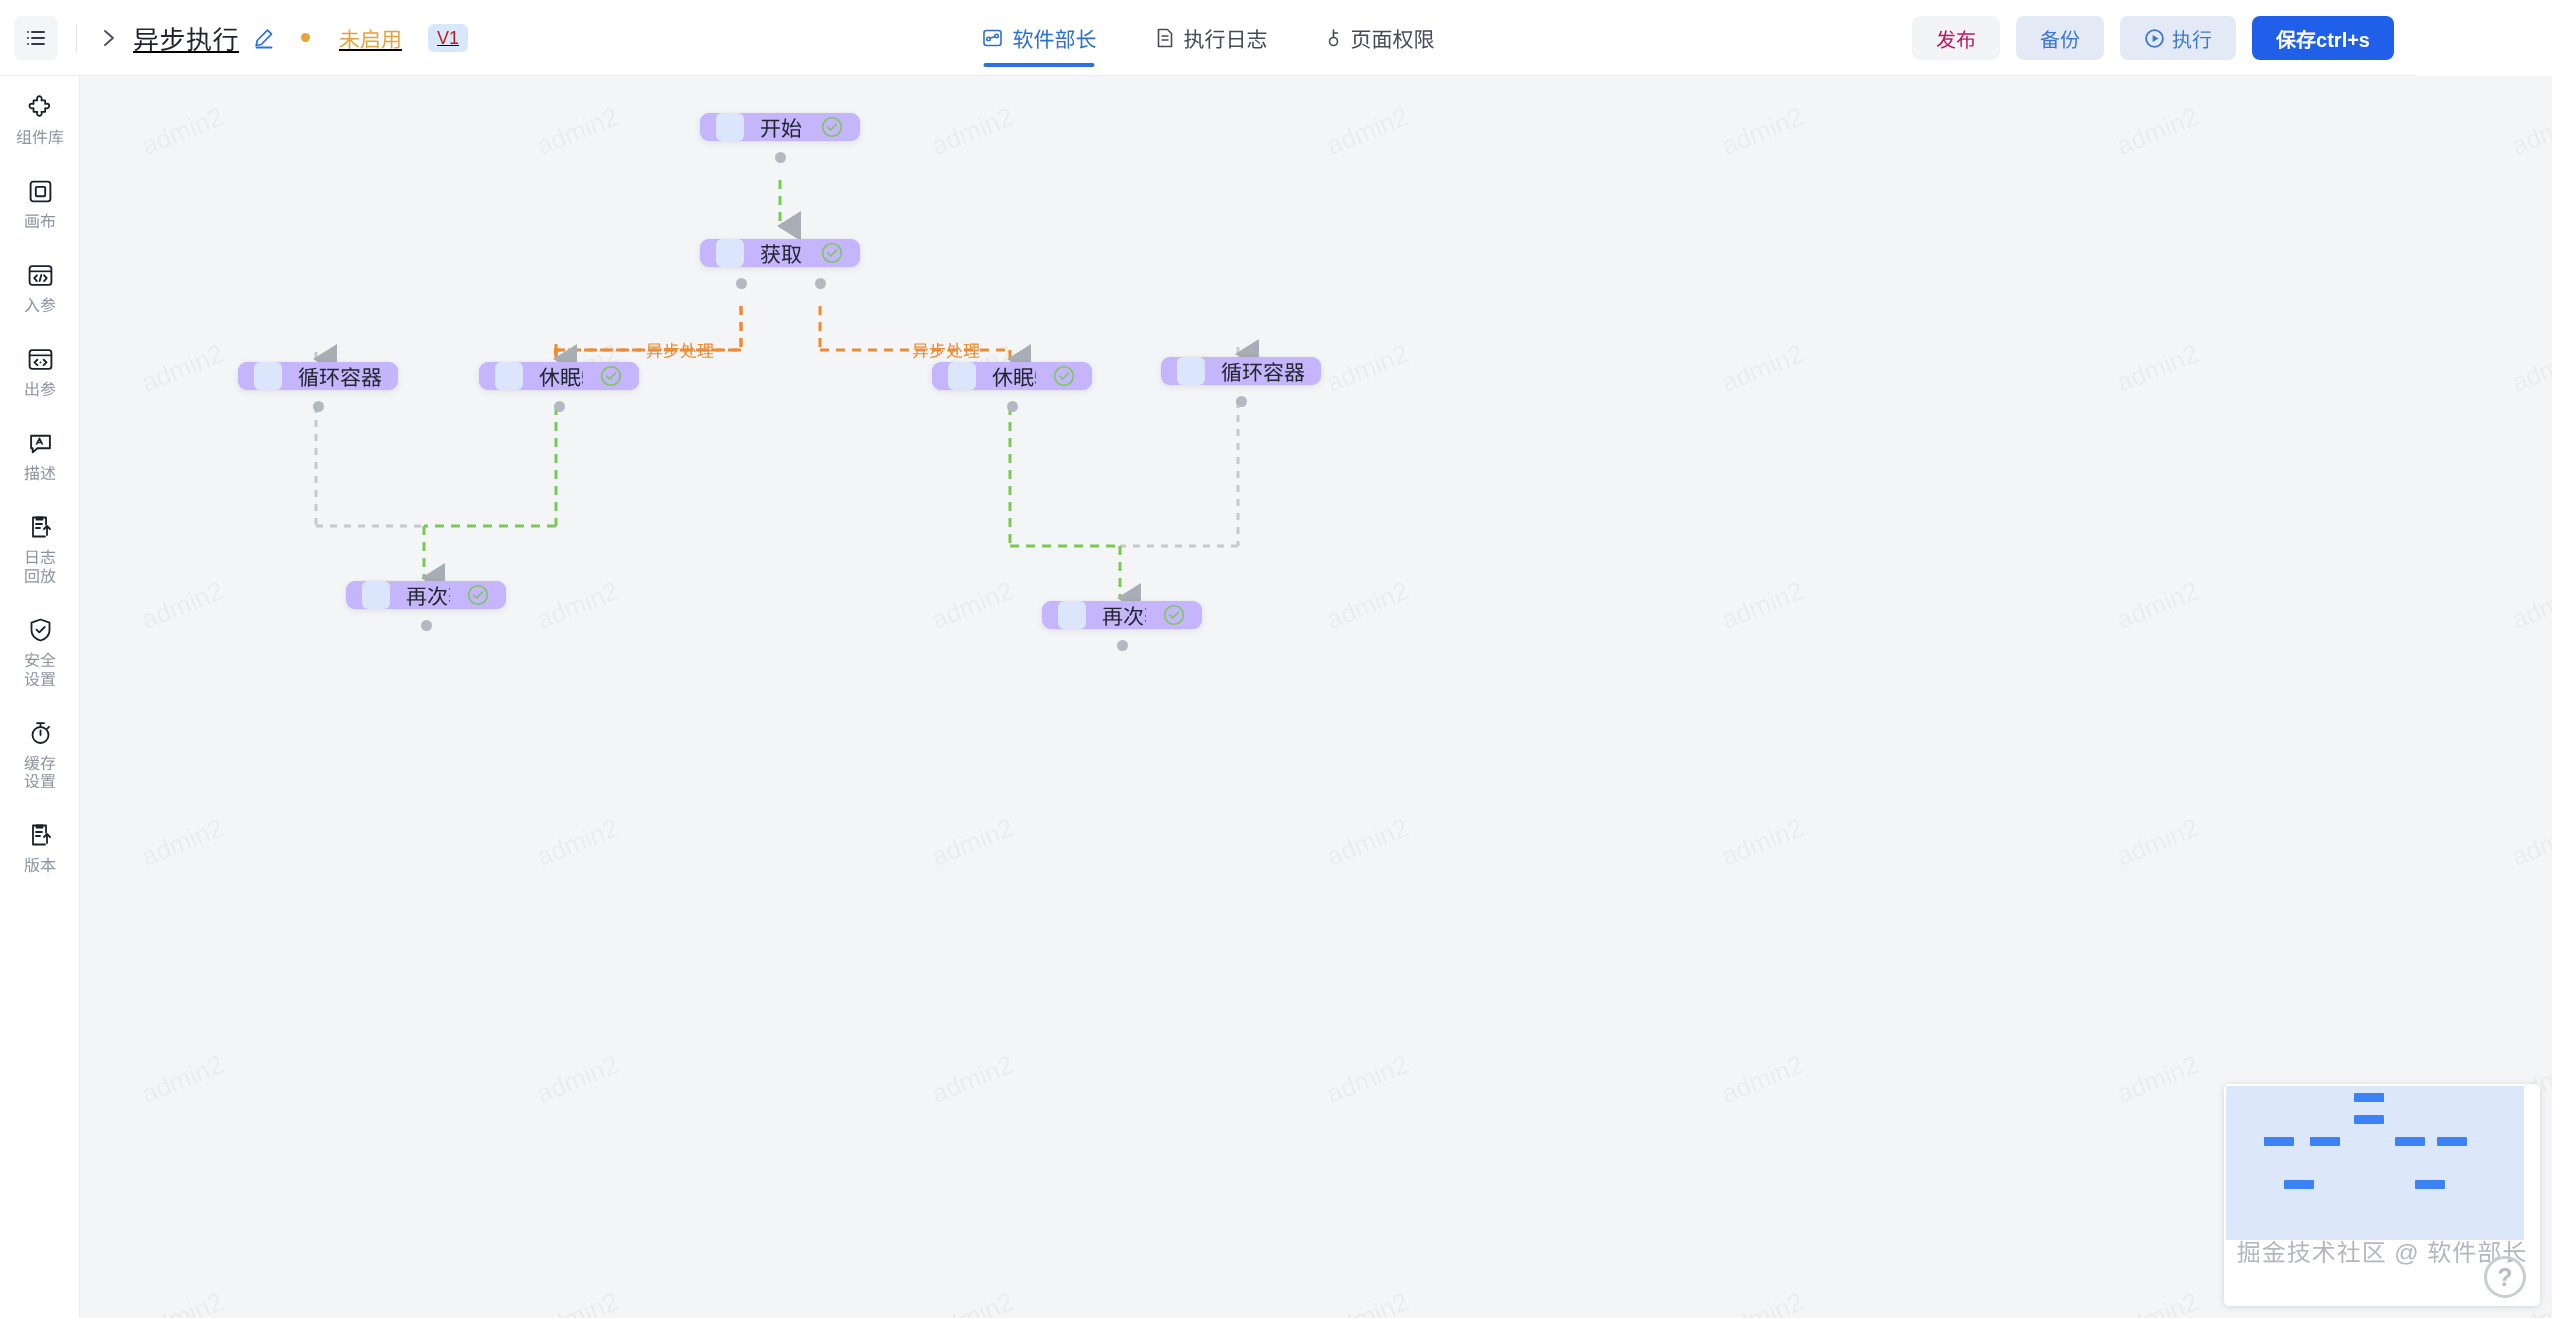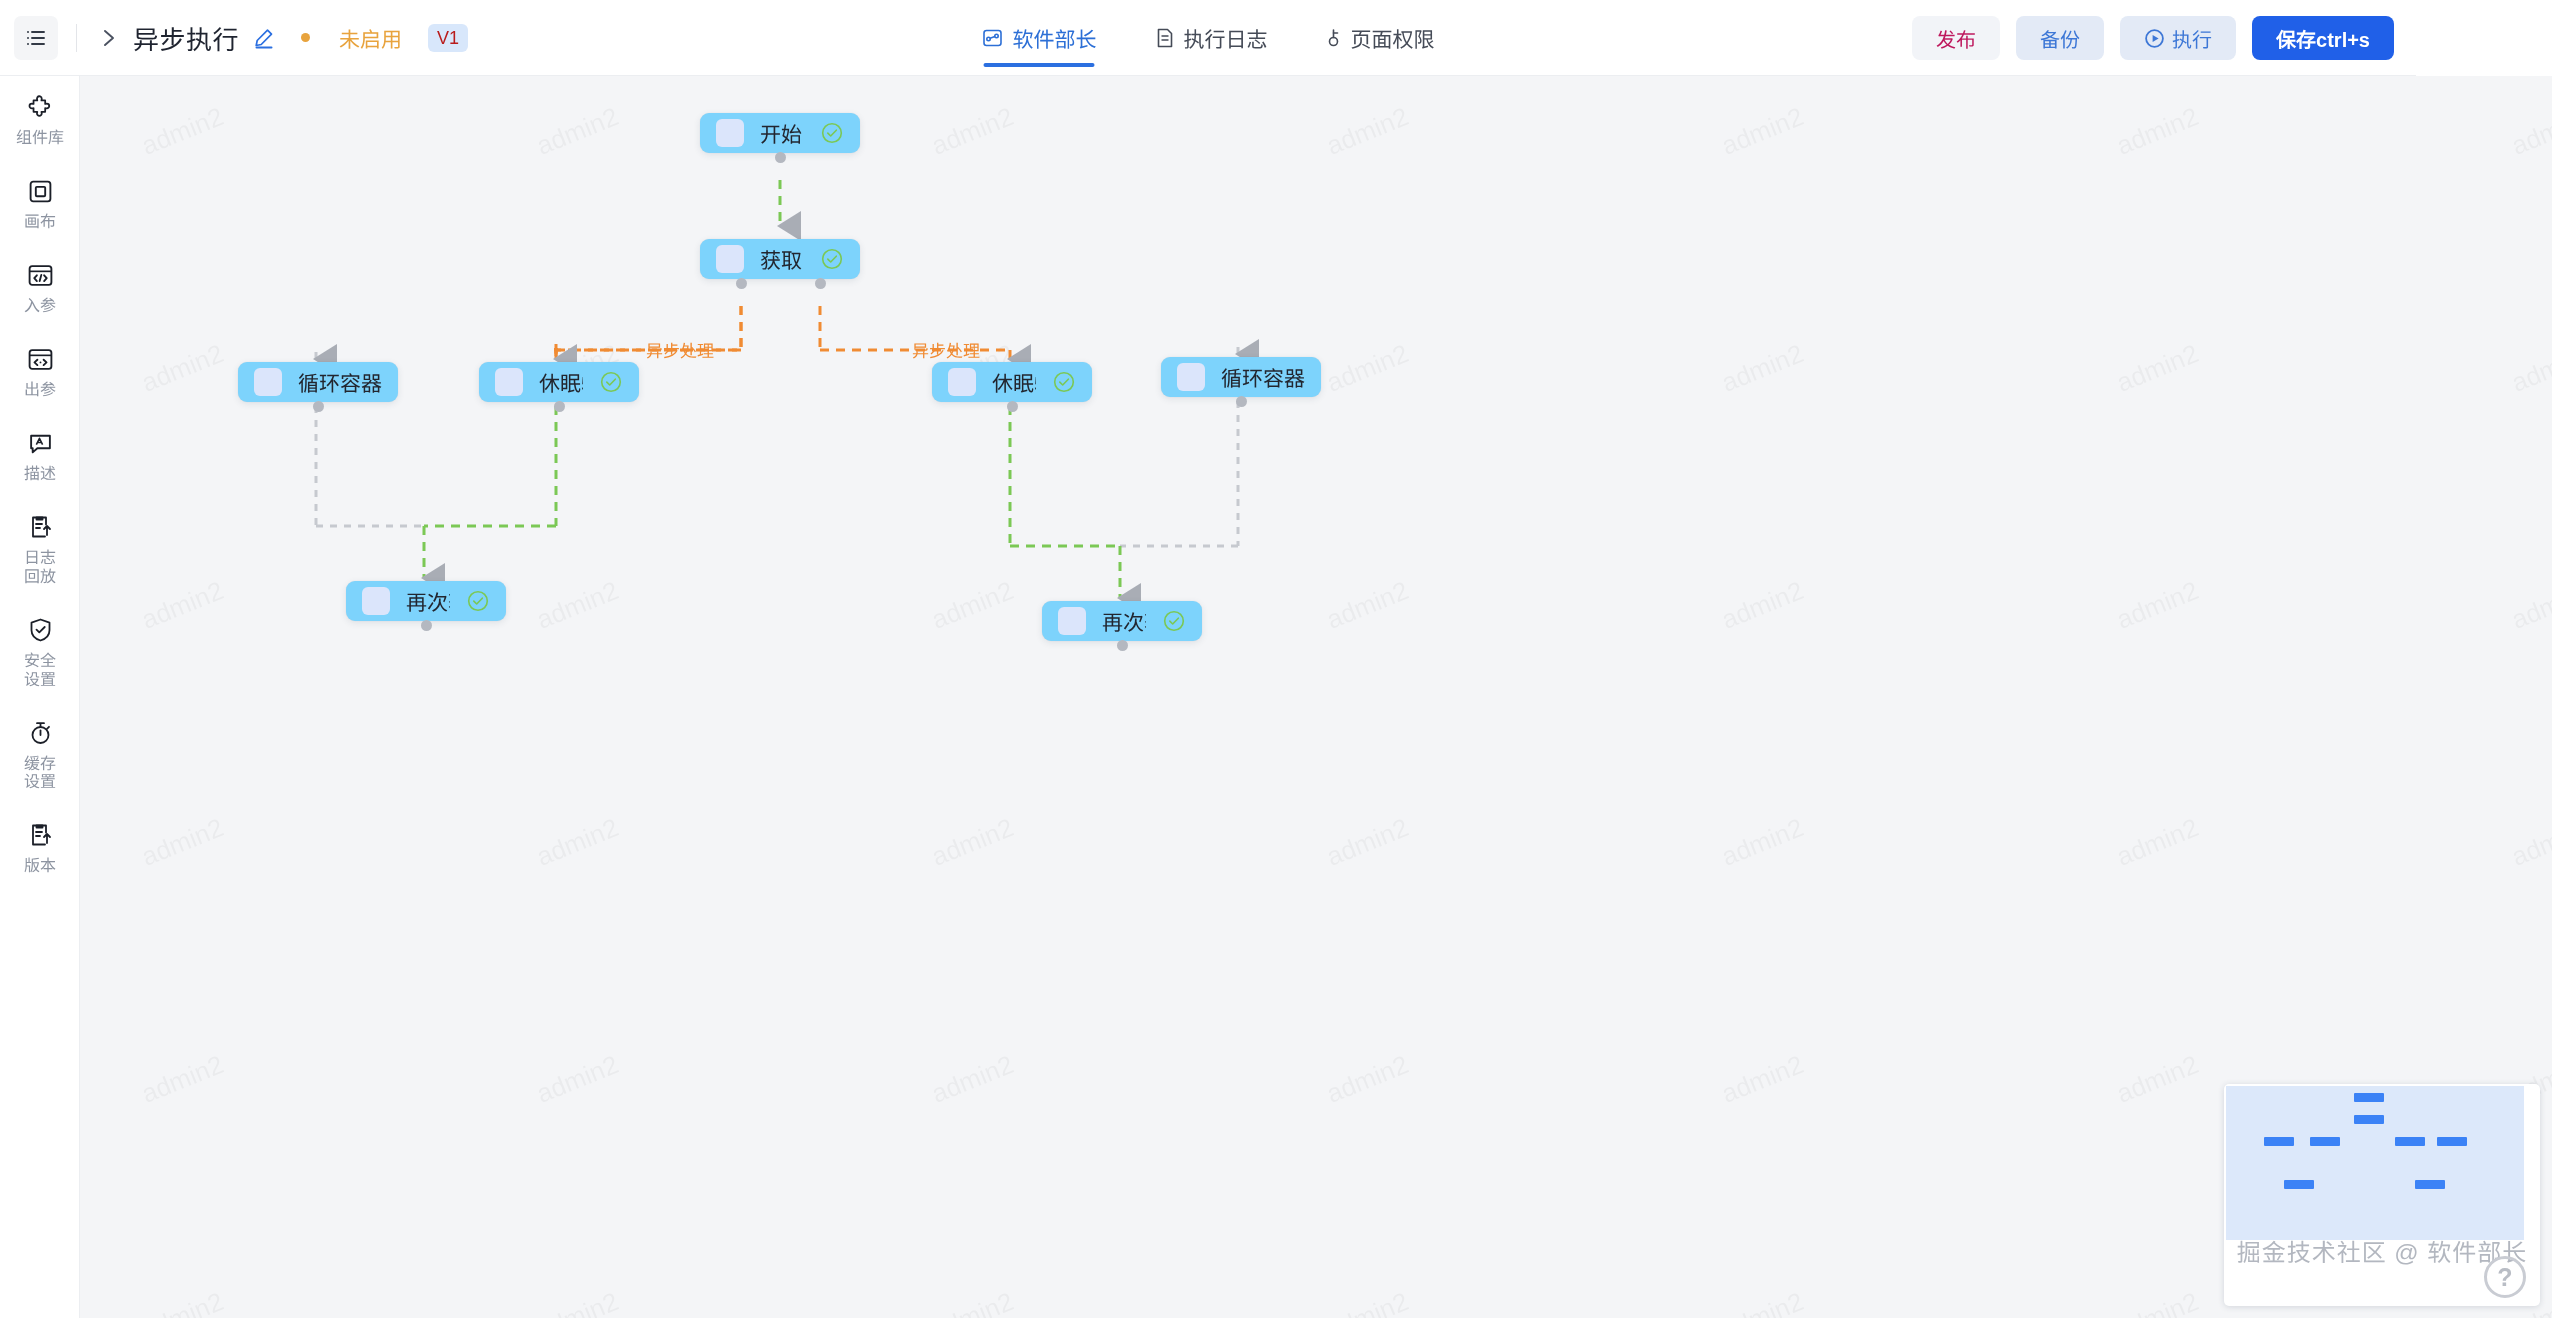--- a/index.html
+++ b/index.html
@@ -8,21 +8,21 @@
     width: 2552px; height: 1318px;
     font-family: "Liberation Sans", "DejaVu Sans", sans-serif;
     background: #ffffff; overflow: hidden;
   }
   #app { position: relative; width: 2552px; height: 1318px; }
 
   
   .header {
     position: absolute; left: 0; top: 0; width: 2416px; height: 76px;
     background: #ffffff; border-bottom: 1px solid #eceef1;
-    display: flex; align-items: center; z-index: 30;
+    display: flex; align-items: center; z-index: 30; text-decoration: underline;
   }
   .hamburger {
     width: 44px; height: 44px; margin-left: 14px; border-radius: 7px;
     background: #f4f5f7; display: flex; align-items: center; justify-content: center;
     cursor: pointer;
   }
   .hamburger svg { display:block; }
   .hdr-divider { width:1px; height:28px; background:#e3e5e9; margin-left:18px; }
   .chev { margin-left: 22px; color:#4a5160; display:flex; align-items:center; }
   .flow-title {
@@ -79,24 +79,24 @@
   .wm-layer { position:absolute; inset:0; pointer-events:none; }
   .wm {
     position:absolute; font-size:26px; color:#000; opacity:.035;
     transform:rotate(-22deg); white-space:nowrap;
     font-family:"Liberation Sans", sans-serif;
   }
   .edges { position:absolute; left:0; top:0; width:2472px; height:1242px; }
 
   
   .node {
-    position:absolute; background:#7dd3fc; border-radius:9px;
+    position:absolute; background:#c4b5fd; border-radius:9px;
     box-shadow:0 2px 7px rgba(40,55,80,.10), 0 0 1px rgba(40,55,80,.12);
     display:flex; align-items:center; padding:0 16px; cursor:pointer;
-    height:40px;
+    height:28px;
   }
   .node-ico { width:28px; height:28px; border-radius:6px; background:#dbe5fb; flex:none; }
   .node-lbl {
     margin-left:16px; font-size:21px; color:#22262f; white-space:nowrap;
     overflow:hidden;
   }
   .node-chk { margin-left:auto; padding-left:16px; display:flex; align-items:center; flex:none; }
   .port { position:absolute; width:11px; height:11px; border-radius:50%; background:#b4b8c0; }
 
   

